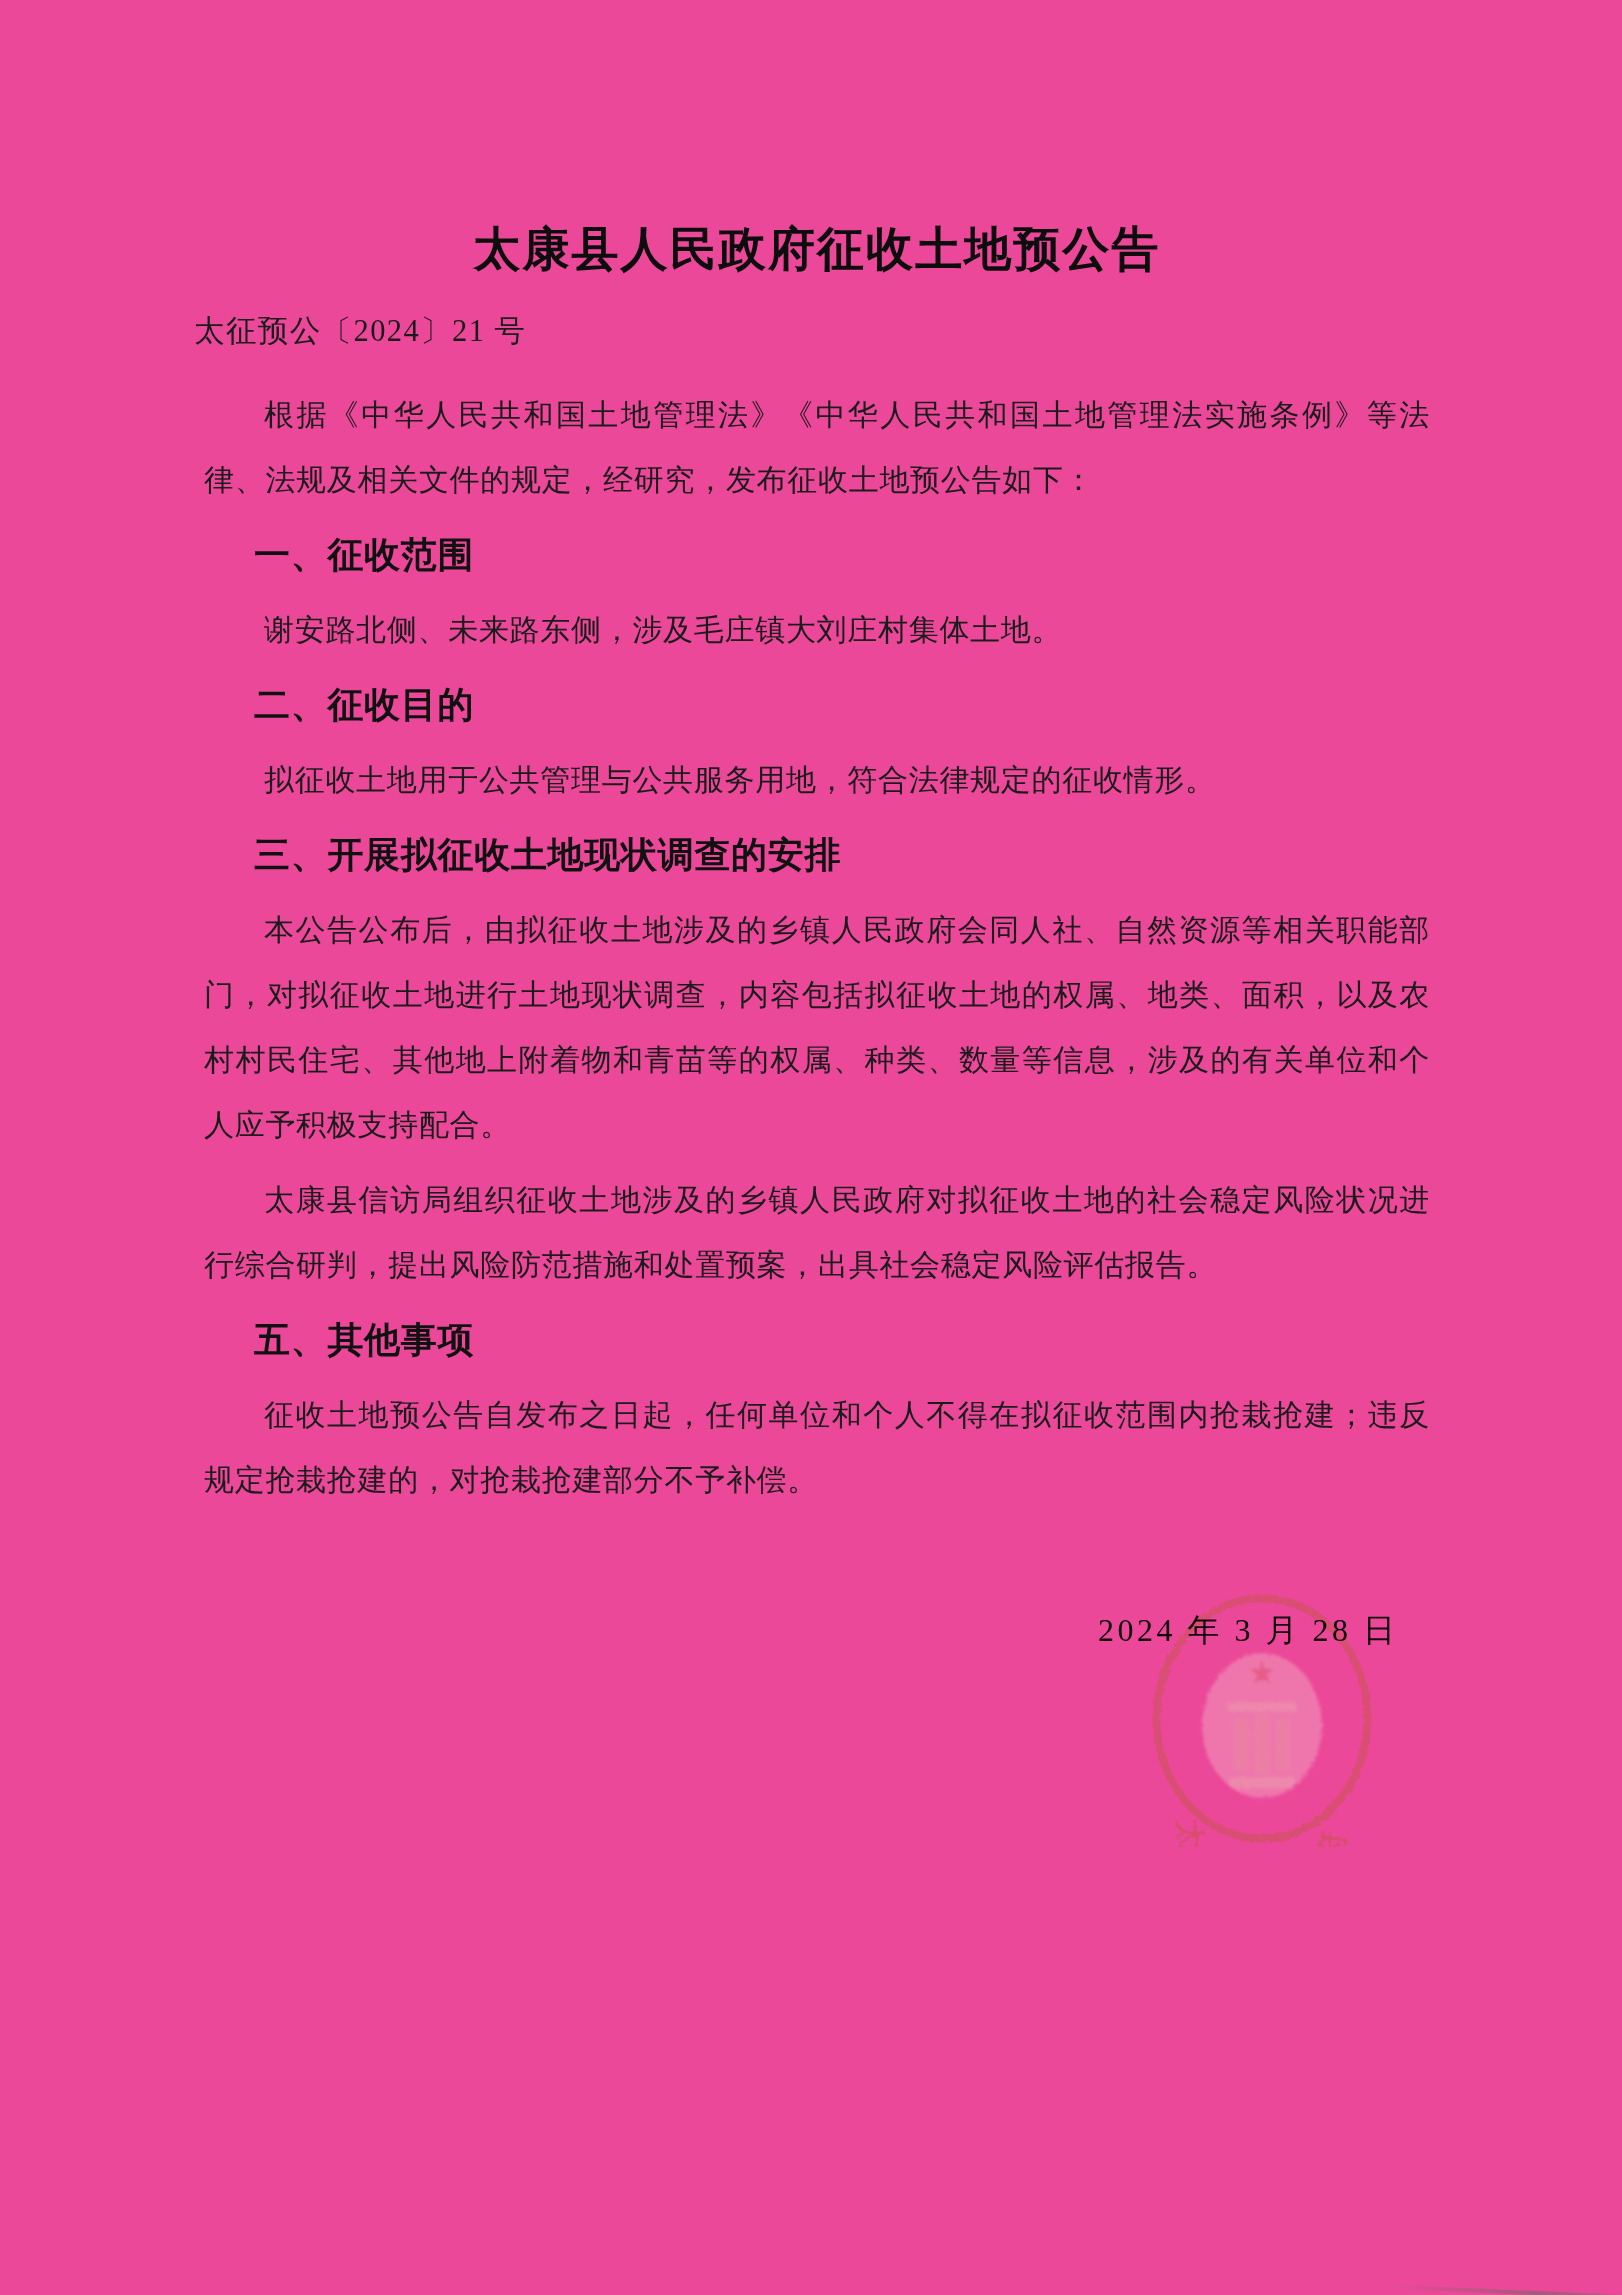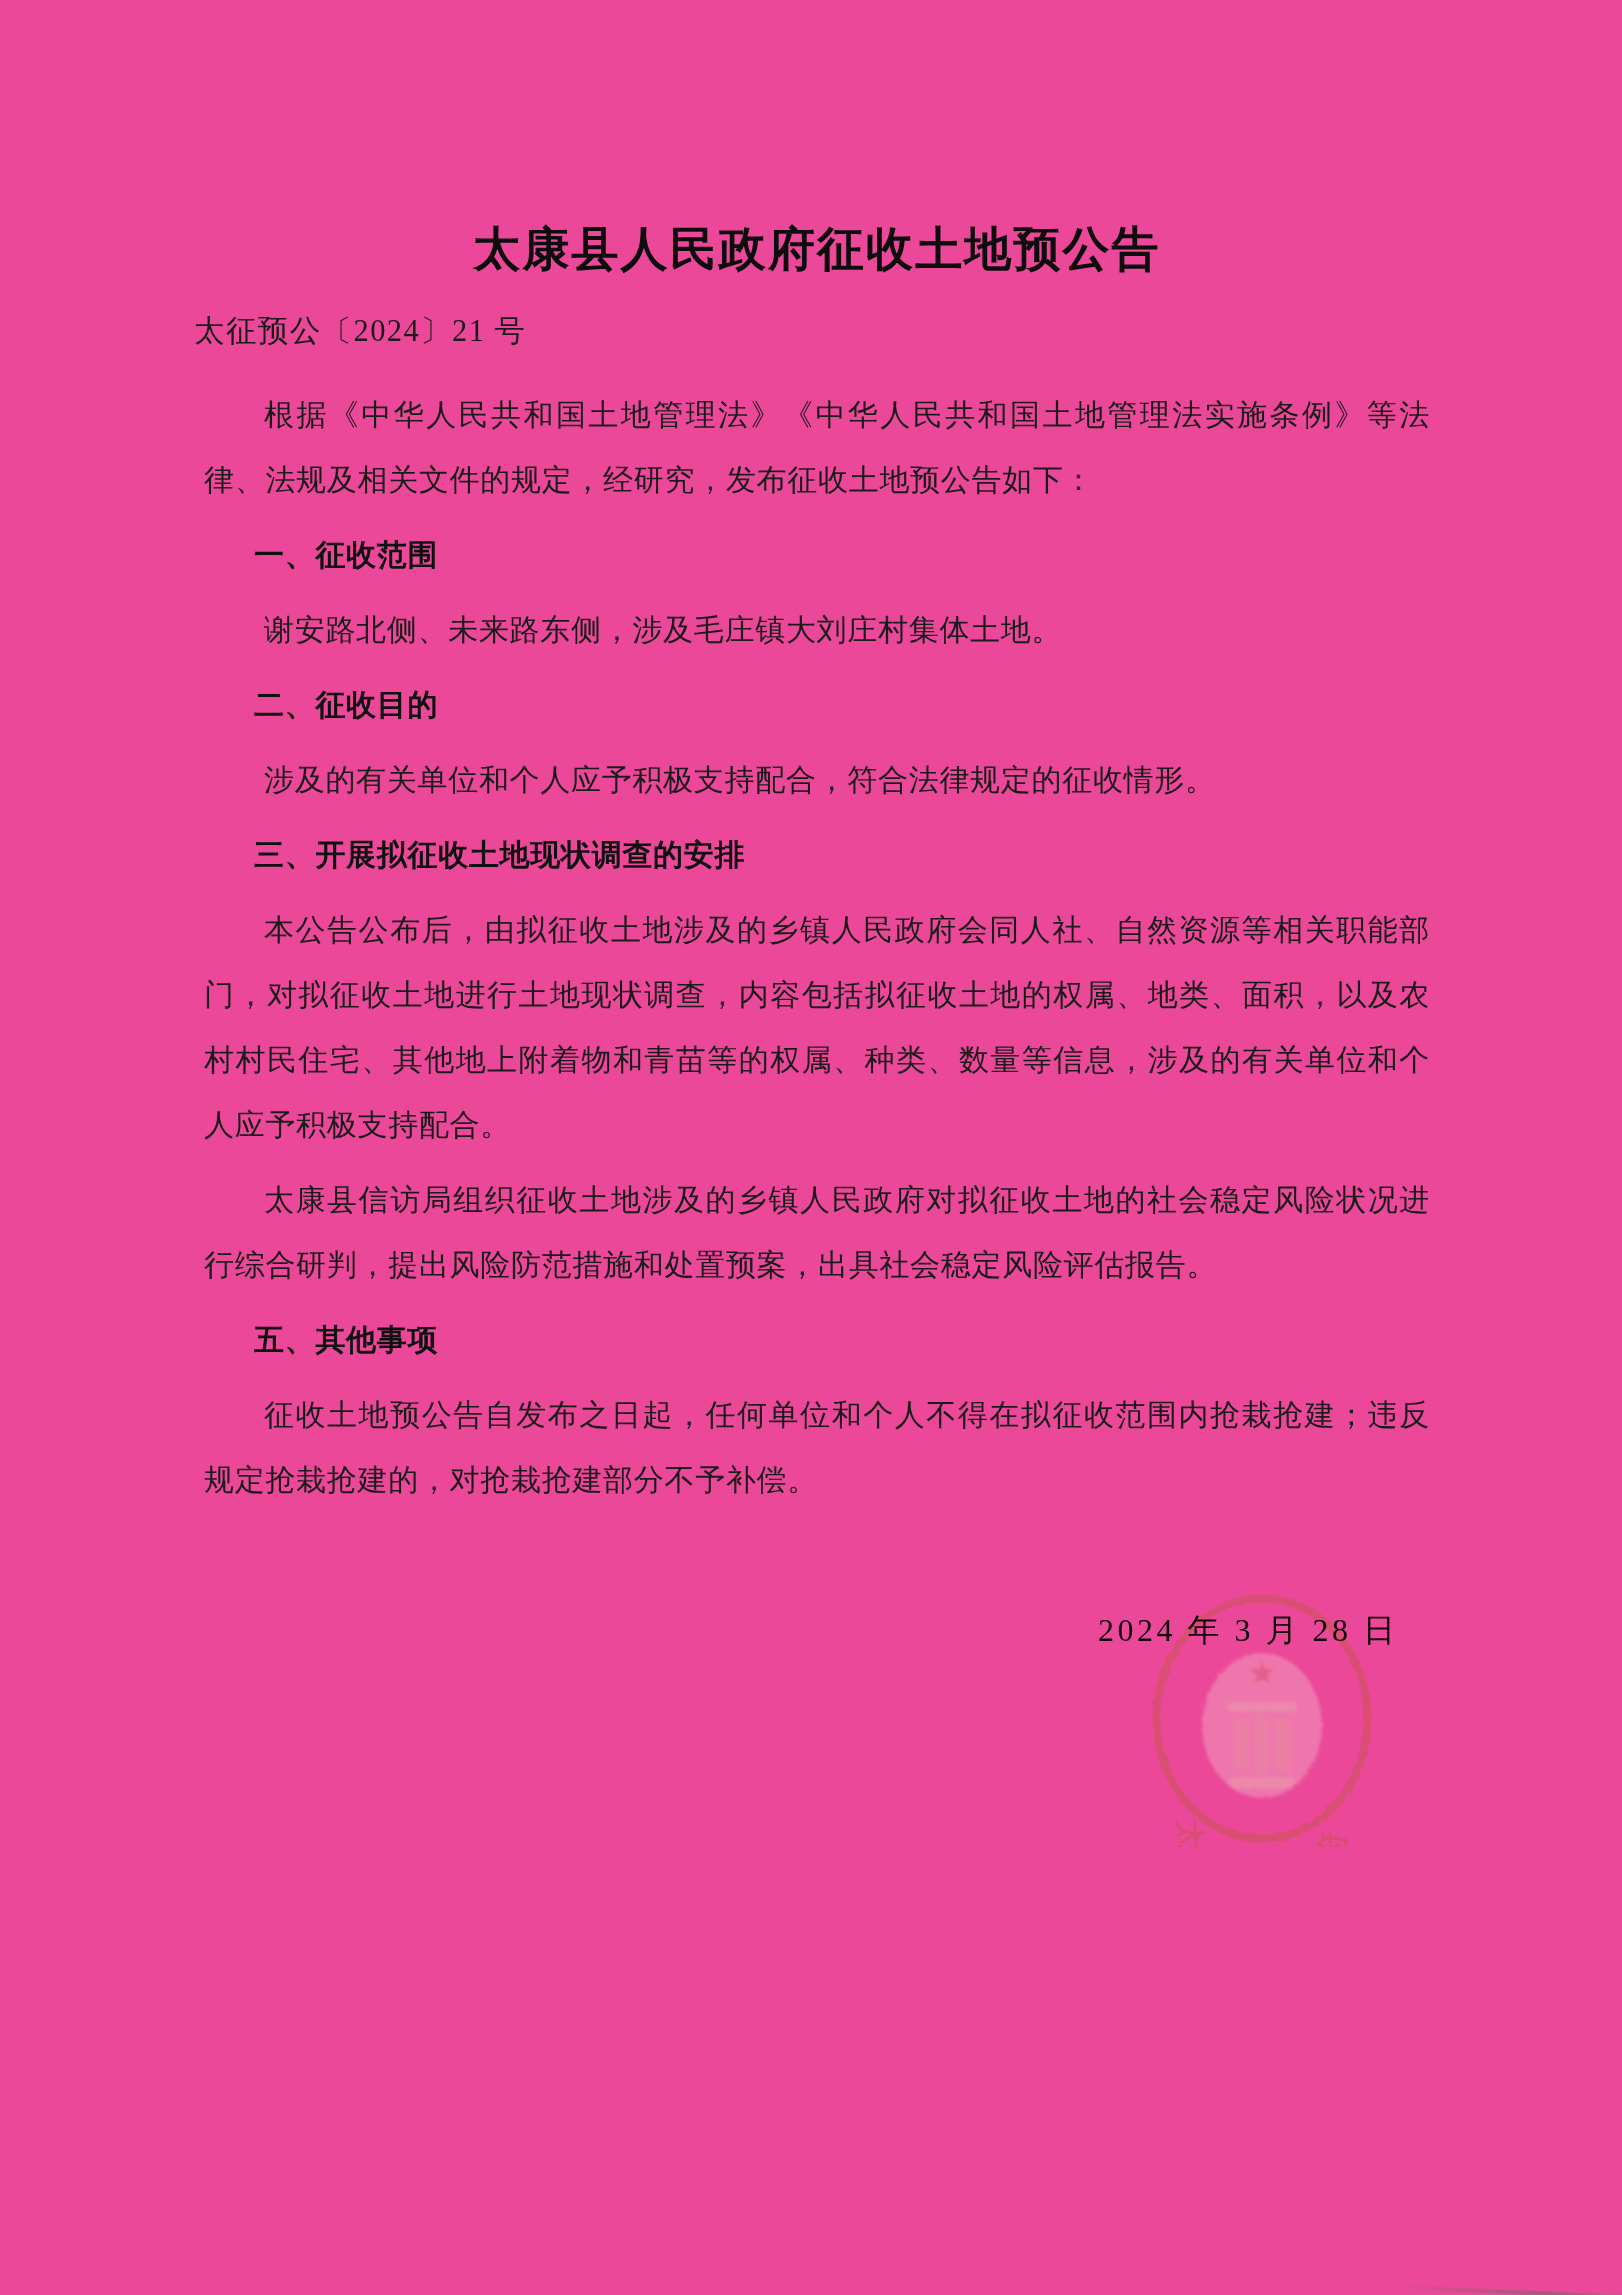--- a/index.html
+++ b/index.html
@@ -41,21 +41,21 @@
     font-size: 30px;
     line-height: 65px;
     text-align: justify;
     text-indent: 60px;
     letter-spacing: 0.7px;
     word-break: normal;
     color: #1b1b1b;
   }
   .body-text h2 {
     margin: 0;
-    font-size: 30px;
+    font-size: 36px;
     line-height: 65px;
     font-weight: bold;
     text-indent: 60px;
     letter-spacing: 0.7px;
     font-family: "Liberation Sans", sans-serif;
     color: #111111;
   }
   .issue-date {
     position: absolute;
     left: 1098px;
@@ -97,21 +97,21 @@
 
     <div class="doc-number">太征预公〔2024〕21 号</div>
 
     <div class="body-text">
       <p>根据《中华人民共和国土地管理法》《中华人民共和国土地管理法实施条例》等法律、法规及相关文件的规定，经研究，发布征收土地预公告如下：</p>
 
       <h2>一、征收范围</h2>
       <p>谢安路北侧、未来路东侧，涉及毛庄镇大刘庄村集体土地。</p>
 
       <h2>二、征收目的</h2>
-      <p>涉及的有关单位和个人应予积极支持配合，符合法律规定的征收情形。</p>
+      <p>拟征收土地用于公共管理与公共服务用地，符合法律规定的征收情形。</p>
 
       <h2>三、开展拟征收土地现状调查的安排</h2>
       <p>本公告公布后，由拟征收土地涉及的乡镇人民政府会同人社、自然资源等相关职能部门，对拟征收土地进行土地现状调查，内容包括拟征收土地的权属、地类、面积，以及农村村民住宅、其他地上附着物和青苗等的权属、种类、数量等信息，涉及的有关单位和个人应予积极支持配合。</p>
 
       <p>太康县信访局组织征收土地涉及的乡镇人民政府对拟征收土地的社会稳定风险状况进行综合研判，提出风险防范措施和处置预案，出具社会稳定风险评估报告。</p>
 
       <h2>五、其他事项</h2>
       <p>征收土地预公告自发布之日起，任何单位和个人不得在拟征收范围内抢栽抢建；违反规定抢栽抢建的，对抢栽抢建部分不予补偿。</p>
 
     </div>

